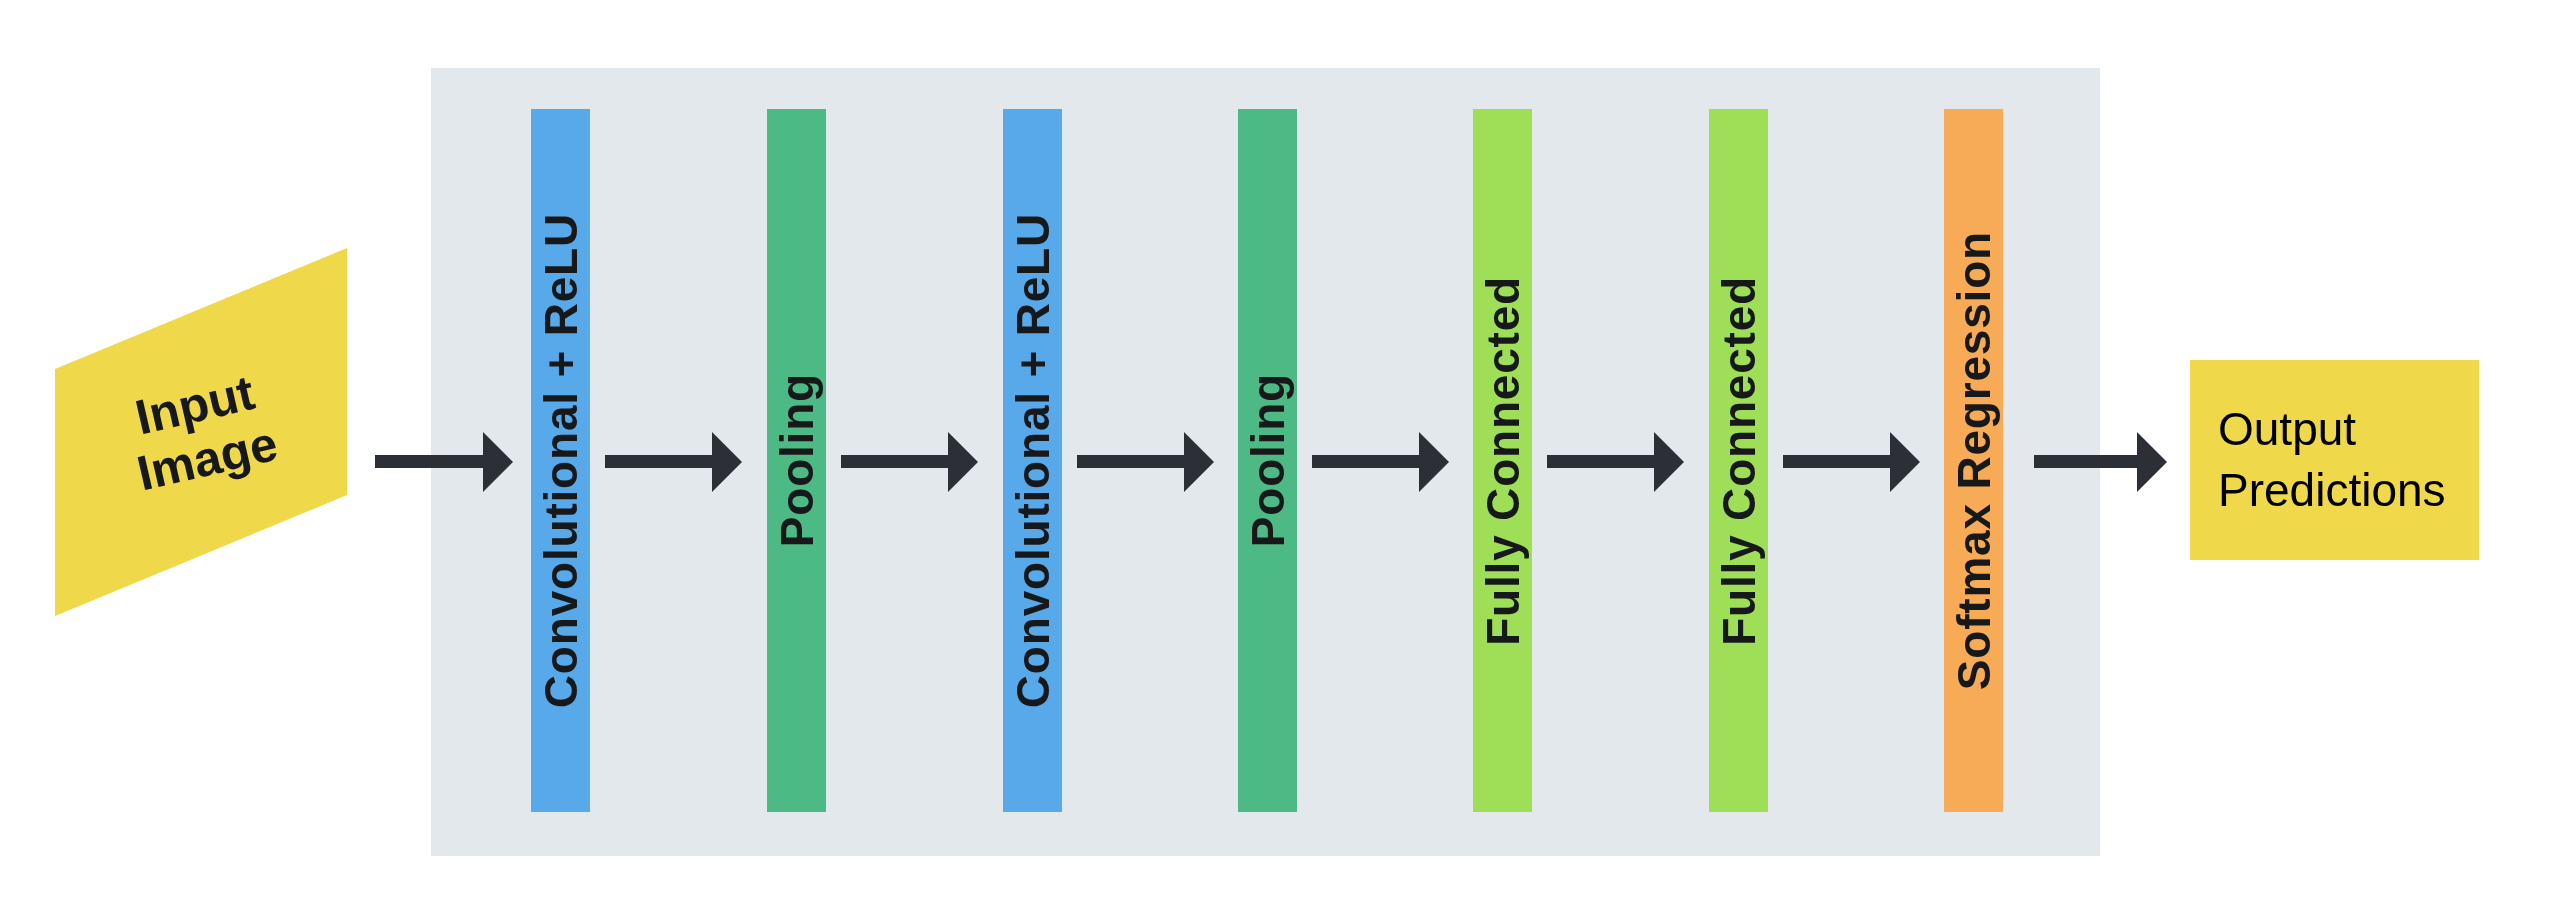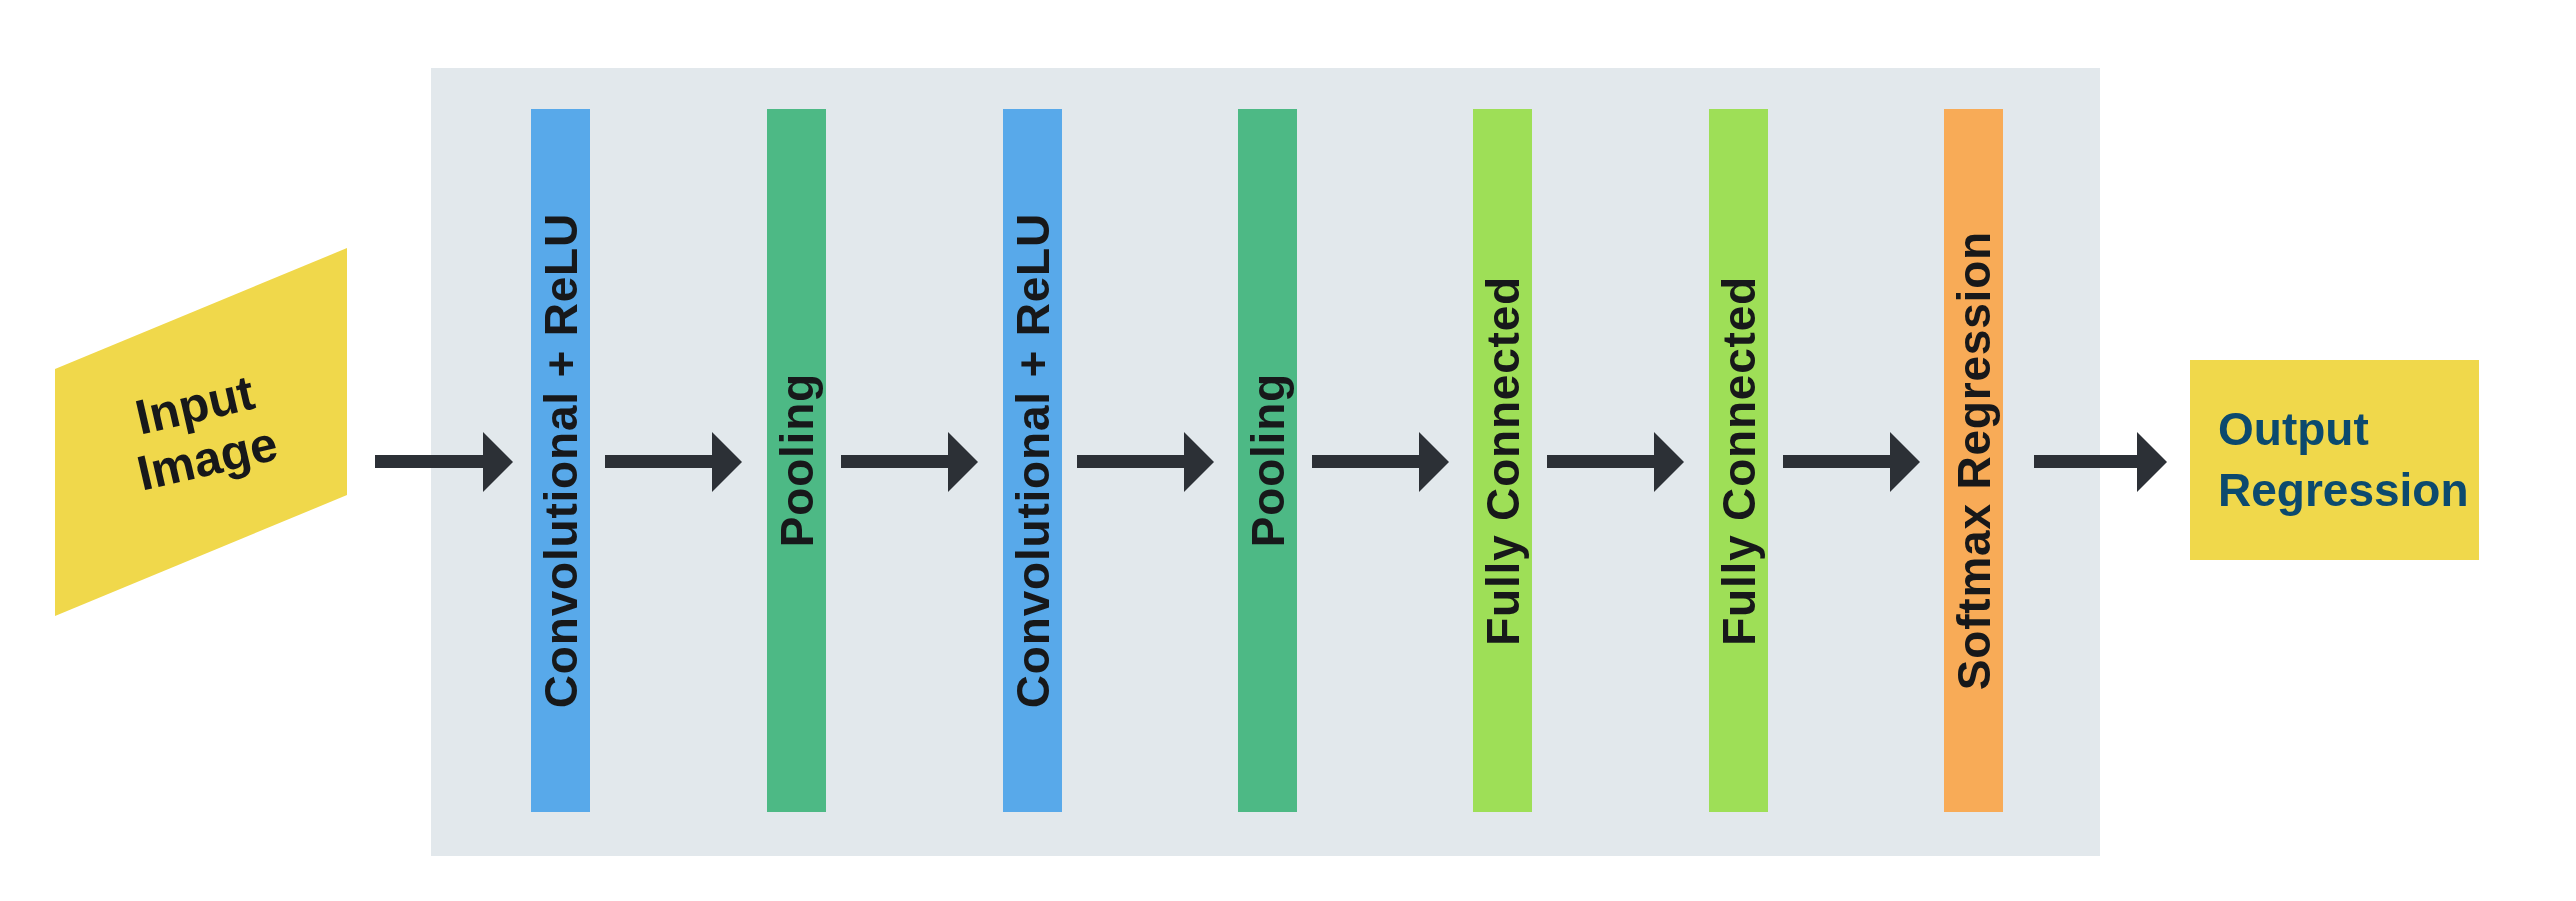--- a/index.html
+++ b/index.html
@@ -118,22 +118,22 @@
     width: 289px;
     height: 200px;
     display: flex;
     flex-direction: column;
     justify-content: center;
     padding-left: 28px;
     box-sizing: border-box;
   }
   .output-box .line {
     font-size: 46px;
-    font-weight: 700;
-    color: #0c4a6e;
+    font-weight: 400;
+    color: #000000;
     line-height: 1.32;
   }
 </style>
 </head>
 <body>
 
 <div class="canvas">
 
   <div class="panel" style="background: rgb(226, 232, 236);"></div>
 
@@ -206,17 +206,17 @@
     <span class="bar-label">Softmax Regression</span>
   </div>
 
   <div class="arrow a8">
     <div class="shaft" style="background: rgb(44, 48, 54);"></div>
     <div class="head" style="background: rgb(44, 48, 54);"></div>
   </div>
 
   <div class="output-box" style="background: rgb(240, 216, 75);">
     <span class="line">Output</span>
-    <span class="line">Regression</span>
+    <span class="line">Predictions</span>
   </div>
 
 </div>
 
 
 </body></html>

